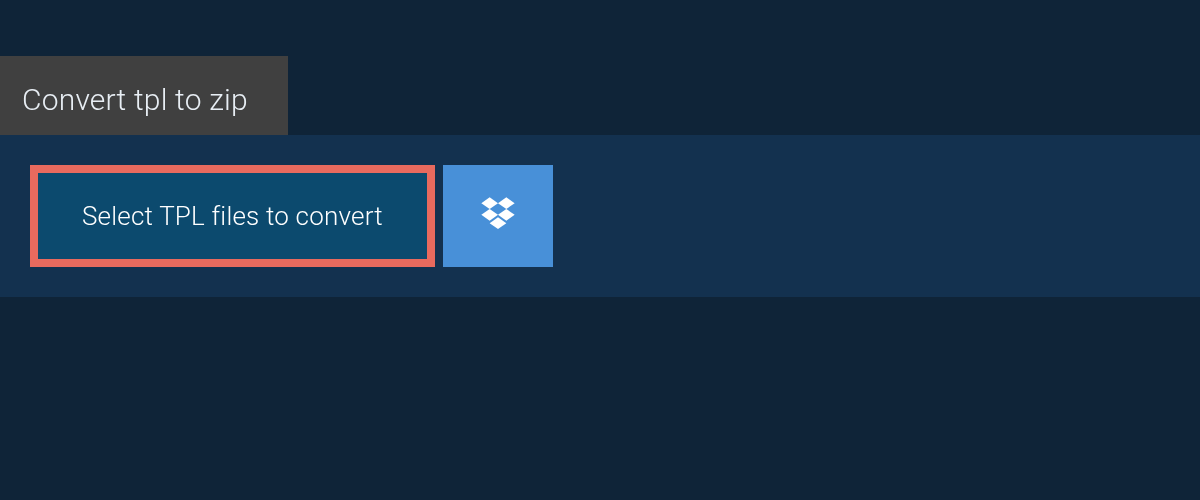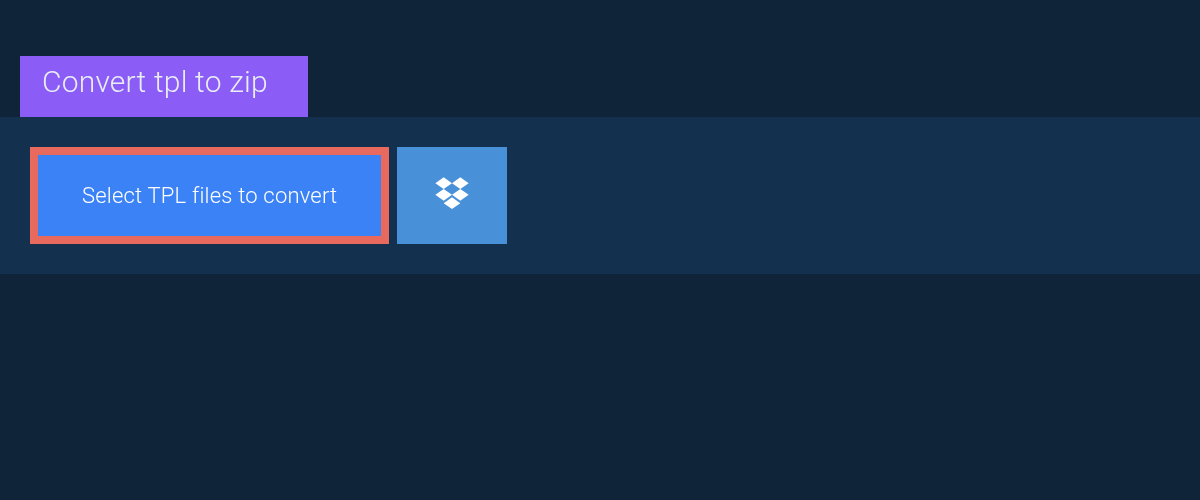--- a/index.html
+++ b/index.html
@@ -8,43 +8,42 @@
     height: 500px;
     background: #0f2438;
     font-family: -apple-system, BlinkMacSystemFont, "Segoe UI", Roboto, Helvetica, Arial, sans-serif;
     overflow: hidden;
   }
   .tab-strip {
     padding-top: 56px;
   }
   .tab {
     display: inline-block;
-    background: #8b5cf6;
+    background: #404040;
     color: #e8eef4;
     font-size: 30px;
     font-weight: 300;
-    padding: 8px 40px 18px 22px;
+    padding: 26px 40px 18px 22px;
     letter-spacing: 0.2px;
-    margin-left: 20px;
   }
   .panel {
     background: #13314f;
     padding: 30px 30px 30px 30px;
     width: 100%;
   }
   .upload-row {
     display: flex;
     align-items: stretch;
     gap: 8px;
   }
   .select-button {
-    background: #3b82f6;
+    background: #0c4a6e;
     border: 8px solid #e86a5e;
     color: #ffffff;
-    font-size: 22px;
+    font-size: 26px;
     font-weight: 300;
     padding: 28px 44px;
     cursor: pointer;
     display: inline-flex;
     justify-content: center;
     letter-spacing: 0.2px;
   }
   .dropbox-button {
     background: #4890d8;
     width: 110px;

